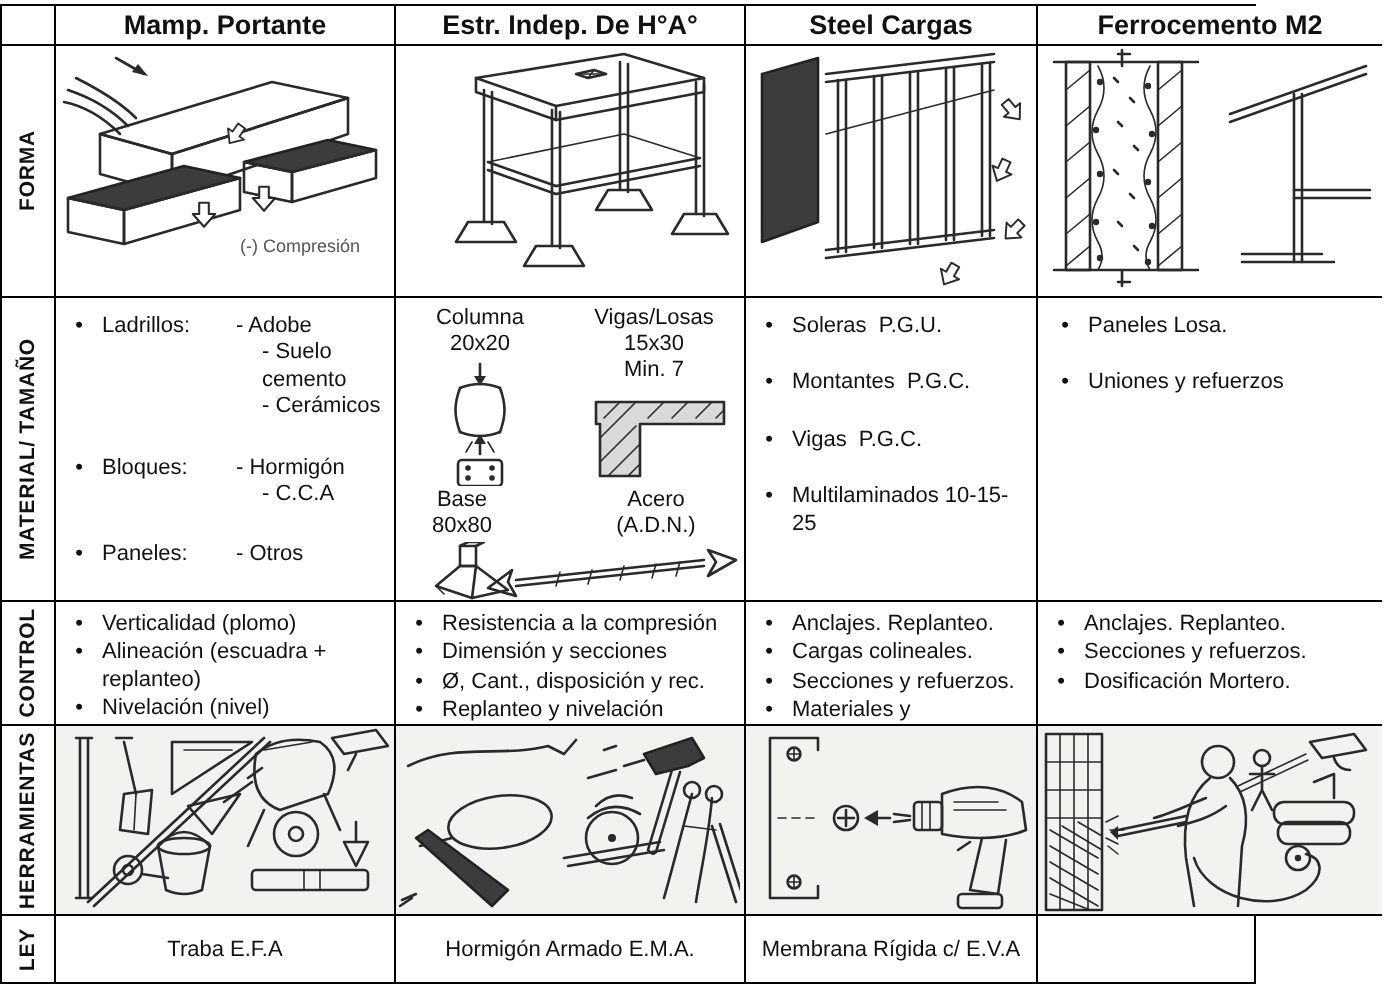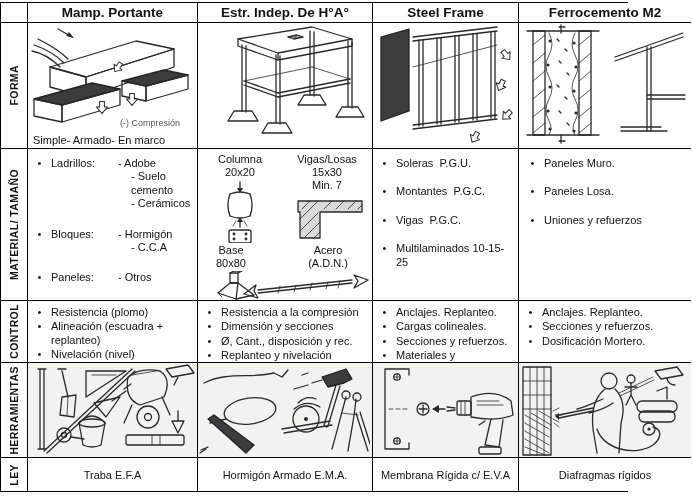--- a/index.html
+++ b/index.html
@@ -45,21 +45,21 @@
 <div class="tbl">
 
   <div class="cell hdr"></div>
   <div class="cell hdr">
       <span>Mamp. Portante</span>
     </div>
   <div class="cell hdr">
       <span>Estr. Indep. De H°A°</span>
     </div>
   <div class="cell hdr">
-      <span>Steel Frame</span>
+      <span>Steel Cargas</span>
     </div>
   <div class="cell hdr lastc">
       <span>Ferrocemento M2</span>
     </div>
 
   <div class="cell rotcell">
       <span class="rot">FORMA</span>
     </div>
 
   <div class="cell">
@@ -82,21 +82,20 @@
           <path class="fwhite" d="M-3,-7 L3,-7 L3,0 L7,0 L0,8 L-7,0 L-3,0 Z"></path>
         </g>
       <g transform="translate(104,76) scale(0.8)">
           <path class="fwhite" d="M-3,-7 L3,-7 L3,0 L7,0 L0,8 L-7,0 L-3,0 Z"></path>
         </g>
       <g transform="translate(90,44) rotate(35) scale(0.7)">
           <path class="fwhite" d="M-3,-7 L3,-7 L3,0 L7,0 L0,8 L-7,0 L-3,0 Z"></path>
         </g>
     </svg>
     <span class="annot" style="left:92px;top:95px;">(-) Compresión</span>
-    <span class="caption">Simple- Armado- En marco</span>
   </div>
 
   <div class="cell">
     <svg class="sk" width="173" height="124" viewBox="0 0 173 124" style="margin-left:2px;">
       <path d="M38,16 L112,4 L152,16 L78,30 Z"></path>
       <path d="M38,16 L38,23 L78,37 L78,30"></path>
         <path d="M78,37 L152,23 L152,16"></path>
       <path d="M88,14 l9,-2 l6,2 l-9,2 z"></path>
         <path class="thin" d="M88,14 L103,14 M97,12 L94,16"></path>
       <path d="M42,22 V88 M46,23 V89"></path>
@@ -268,40 +267,36 @@
       </div>
     <div class="bl">
         <span class="bm"></span>
         <span class="pre">Multilaminados 10-15-25</span>
       </div>
   </div>
 
   <div class="cell lastc spaced" style="padding:8px 3px 0 9px;">
     <div class="bl">
         <span class="bm"></span>
-        <span>Paneles Muro.</span>
-      </div>
-    <div class="bl">
-        <span class="bm"></span>
         <span>Paneles Losa.</span>
       </div>
     <div class="bl">
         <span class="bm"></span>
         <span>Uniones y refuerzos</span>
       </div>
   </div>
 
   <div class="cell rotcell">
       <span class="rot">CONTROL</span>
     </div>
 
   <div class="cell ctl">
     <div class="bl">
         <span class="bm"></span>
-        <span>Resistencia (plomo)</span>
+        <span>Verticalidad (plomo)</span>
       </div>
     <div class="bl">
         <span class="bm"></span>
         <span>Alineación (escuadra + replanteo)</span>
       </div>
     <div class="bl">
         <span class="bm"></span>
         <span>Nivelación (nivel)</span>
       </div>
     <div class="bl">
@@ -476,17 +471,14 @@
     </div>
   <div class="cell leycell lastr">
       <span>Traba E.F.A</span>
     </div>
   <div class="cell leycell lastr">
       <span>Hormigón Armado E.M.A.</span>
     </div>
   <div class="cell leycell lastr">
       <span>Membrana Rígida c/ E.V.A</span>
     </div>
-  <div class="cell leycell lastr lastc">
-      <span>Diafragmas rígidos</span>
-    </div>
 
 </div>
 
 </body></html>

